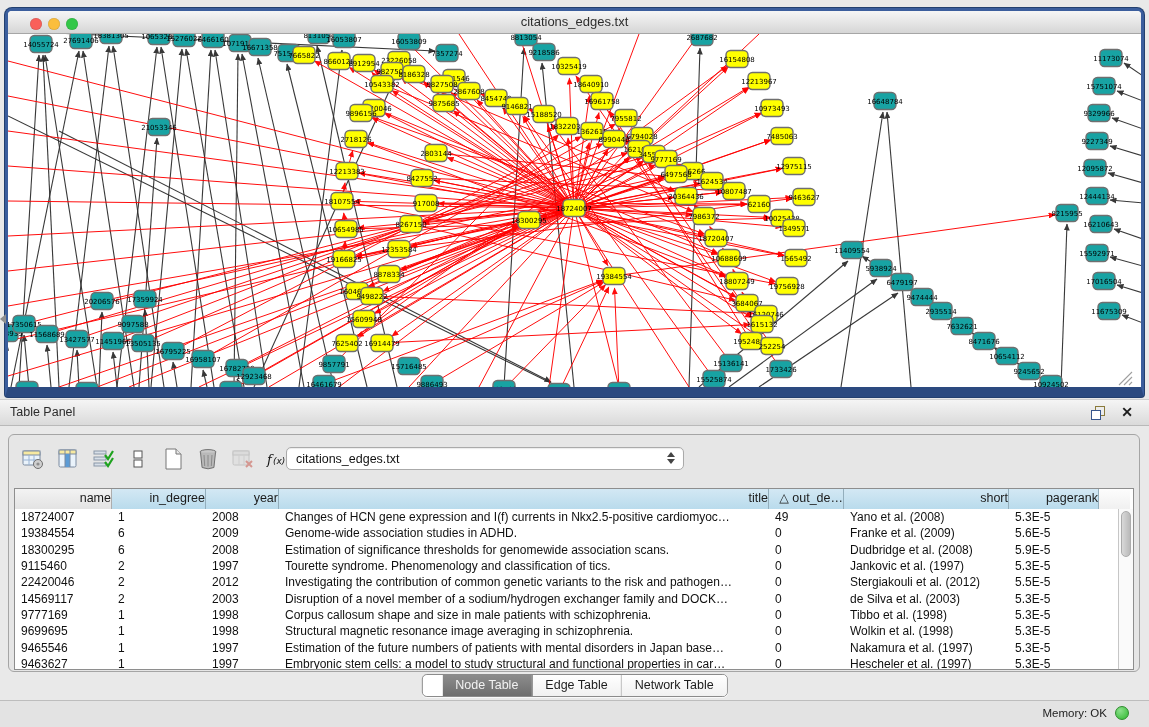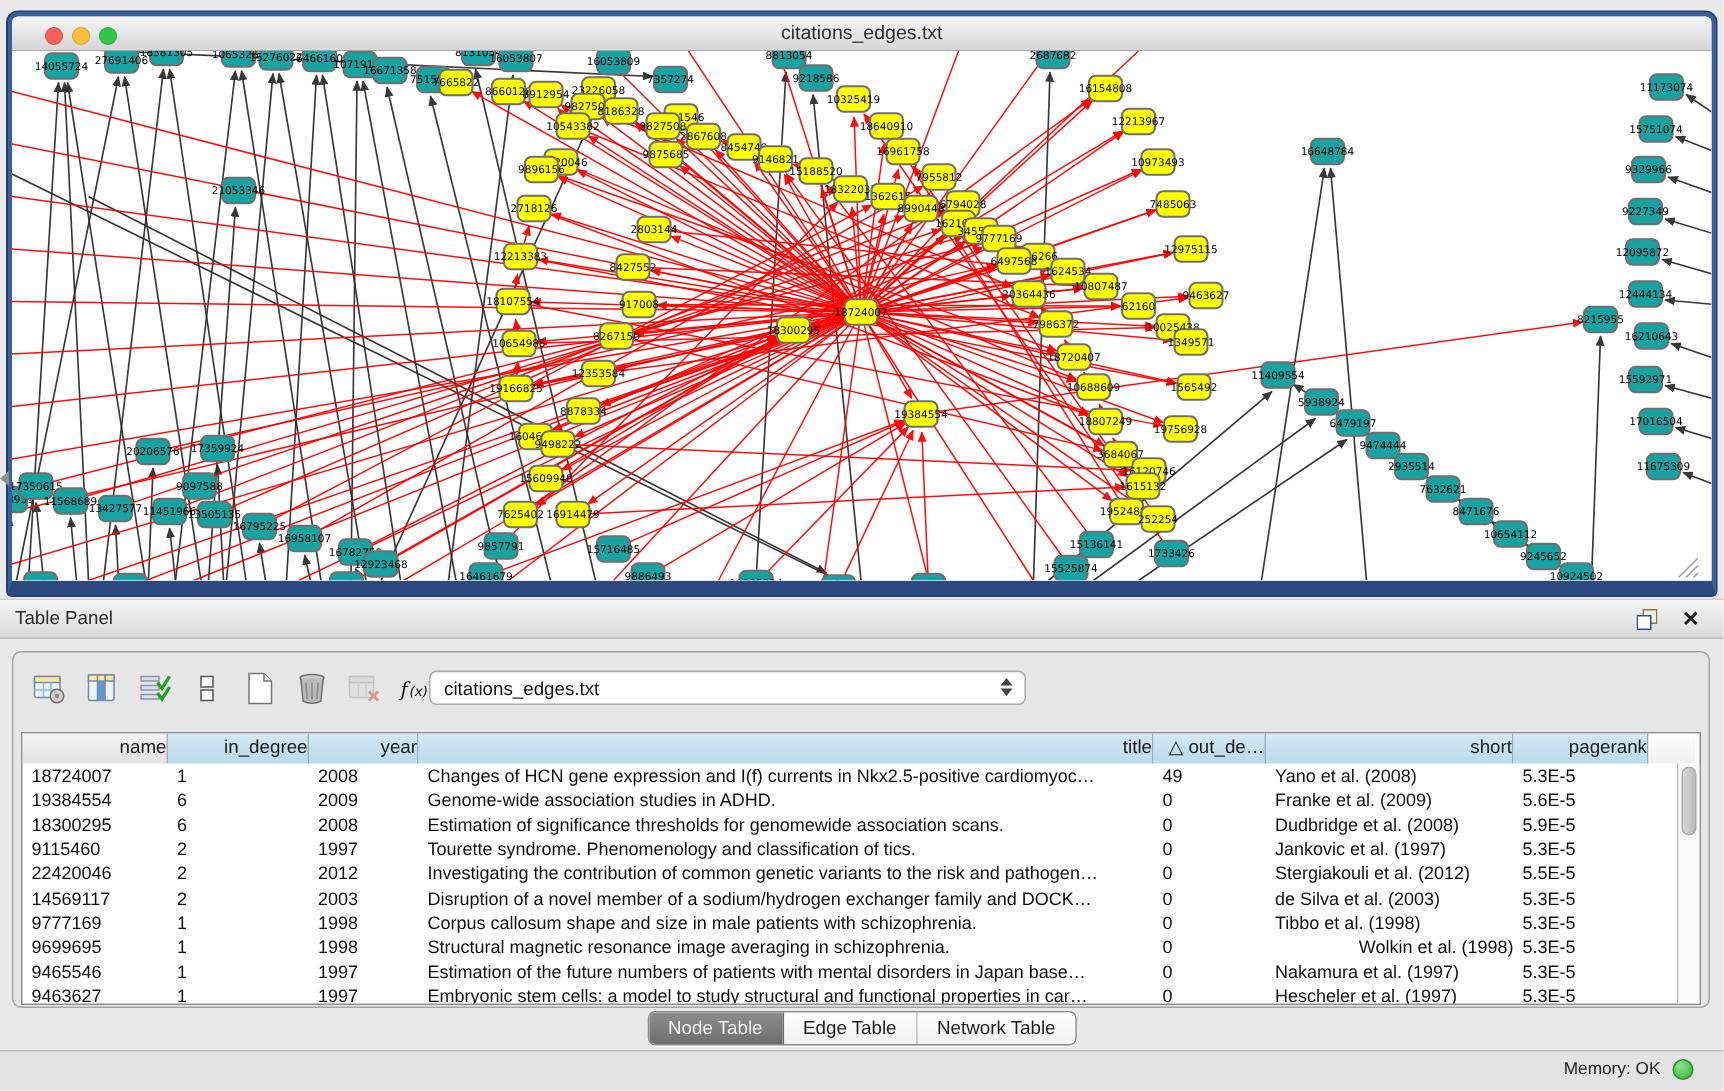--- a/index.html
+++ b/index.html
@@ -57,21 +57,21 @@
   .td{box-sizing:border-box;padding-left:6px;font-size:12px;color:#101010;
       white-space:nowrap;overflow:hidden;}
   
   .sb{position:absolute;right:0;top:20px;bottom:0;width:15px;background:#fafafa;
       border-left:1px solid #c6c6c6;box-sizing:border-box;}
   .sb .thumb{position:absolute;left:2px;right:2px;top:2px;height:44px;border-radius:6px;
       background:linear-gradient(90deg,#d9d9d9,#b9b9b9);border:1px solid #ababab;}
   
   .tabs{position:absolute;left:50%;transform:translateX(-50%);top:248px;display:flex;
     border:1px solid #8b8b8b;border-radius:5px;overflow:hidden;background:#fff;
-    box-shadow:0 1px 0 rgba(255,255,255,.7);}
+    box-shadow:0 1px 0 rgba(255,255,255,.7);padding-left:20px;}
   .tab{padding:3px 13px 4px;font-size:12.5px;color:#1d1d1d;background:linear-gradient(#ffffff,#f1f1f1);
     border-right:1px solid #b3b3b3;}
   .tab:last-child{border-right:none;}
   .tab.sel{background:linear-gradient(#8c8c8c,#6e6e6e);color:#f2f2f2;border-right-color:#6e6e6e;}
   
   .statusbar{position:absolute;left:0;top:700px;width:1149px;height:27px;background:#e3e3e3;
     border-top:1px solid #bdbdbd;box-sizing:border-box;padding-left:24px;}
   .statusbar .mem{position:absolute;right:42px;top:6px;font-size:11.5px;color:#222;}
   .statusbar .dot{position:absolute;right:20px;top:5px;width:14px;height:14px;border-radius:50%;
     background:radial-gradient(circle at 35% 30%,#8ce08c,#2eb82e);border:1px solid #2e8b2e;box-sizing:border-box;}
@@ -1041,21 +1041,21 @@
               <div class="td" style="width: 75px;">0</div>
               <div class="td" style="width: 165px;">Tibbo et al. (1998)</div>
               <div class="td" style="width: 90px;">5.3E-5</div>
             </div>
             <div class="tr">
               <div class="td" style="width: 97px;">9699695</div>
               <div class="td" style="width: 94px;">1</div>
               <div class="td" style="width: 73px;">1998</div>
               <div class="td" style="width: 490px;">Structural magnetic resonance image averaging in schizophrenia.</div>
               <div class="td" style="width: 75px;">0</div>
-              <div class="td" style="width: 165px; text-align: right;">Wolkin et al. (1998)</div>
+              <div class="td" style="width: 165px;">Wolkin et al. (1998)</div>
               <div class="td" style="width: 90px;">5.3E-5</div>
             </div>
             <div class="tr">
               <div class="td" style="width: 97px;">9465546</div>
               <div class="td" style="width: 94px;">1</div>
               <div class="td" style="width: 73px;">1997</div>
               <div class="td" style="width: 490px;">Estimation of the future numbers of patients with mental disorders in Japan base…</div>
               <div class="td" style="width: 75px;">0</div>
               <div class="td" style="width: 165px;">Nakamura et al. (1997)</div>
               <div class="td" style="width: 90px;">5.3E-5</div>

